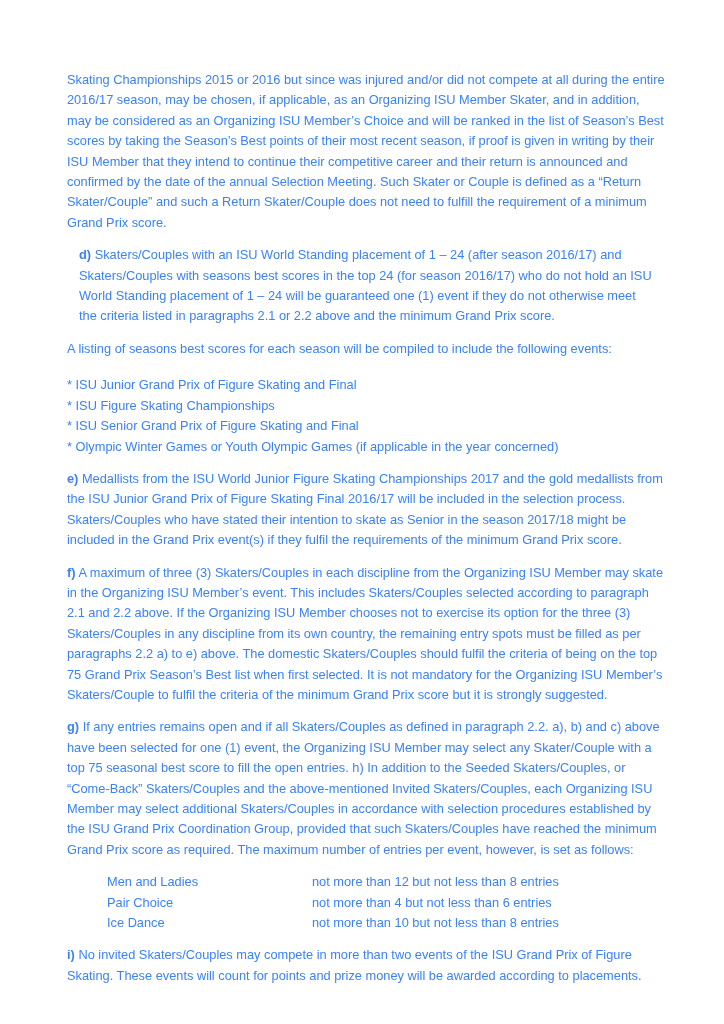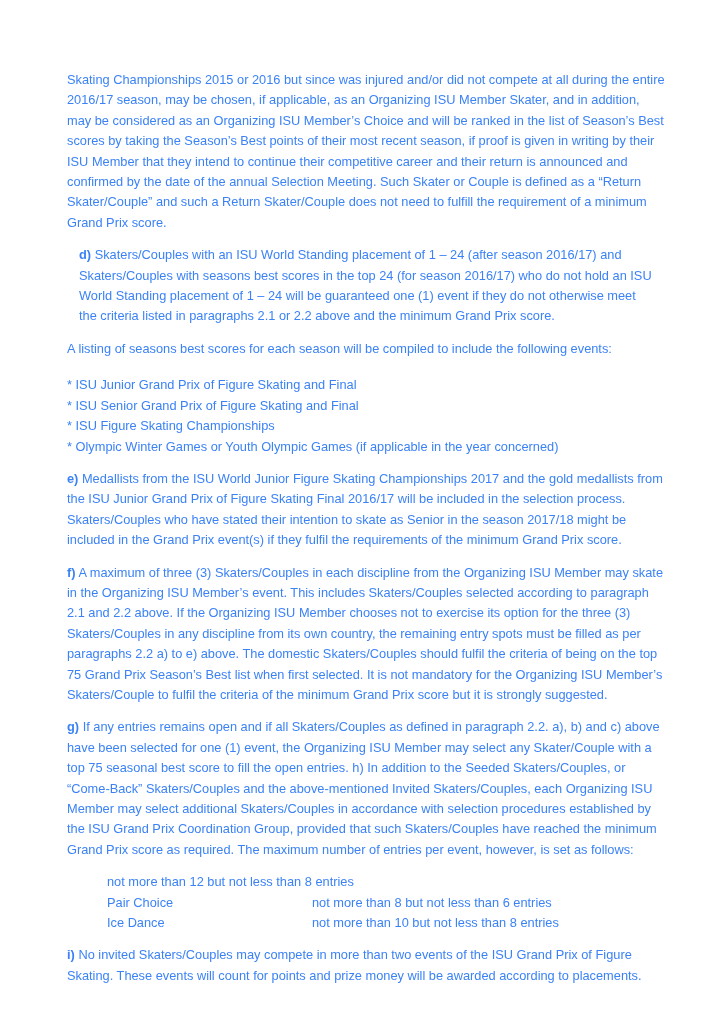--- a/index.html
+++ b/index.html
@@ -57,47 +57,48 @@
     </div>
 
     <div class="block-tight">
       <b class="marker">d)</b>
       <span>Skaters/Couples with an ISU World Standing placement of 1 – 24 (after season 2016/17) and Skaters/Couples with seasons best scores in the top 24 (for season 2016/17) who do not hold an ISU World Standing placement of 1 – 24 will be guaranteed one (1) event if they do not otherwise meet the criteria listed in paragraphs 2.1 or 2.2 above and the minimum Grand Prix score.</span>
     </div>
     <div class="block-wide">A listing of seasons best scores for each season will be compiled to include the following events:</div>
 
     <div class="block">
       <div class="list-line">* ISU Junior Grand Prix of Figure Skating and Final</div>
+      <div class="list-line">* ISU Figure Skating Championships</div>
       <div class="list-line">* ISU Senior Grand Prix of Figure Skating and Final</div>
-      <div class="list-line">* ISU Figure Skating Championships</div>
       <div class="list-line">* Olympic Winter Games or Youth Olympic Games (if applicable in the year concerned)</div>
     </div>
 
     <div class="block">
       <b class="marker">e)</b>
       <span>Medallists from the ISU World Junior Figure Skating Championships 2017 and the gold medallists from the ISU Junior Grand Prix of Figure Skating Final 2016/17 will be included in the selection process. Skaters/Couples who have stated their intention to skate as Senior in the season 2017/18 might be included in the Grand Prix event(s) if they fulfil the requirements of the minimum Grand Prix score.</span>
     </div>
 
     <div class="block">
       <b class="marker">f)</b>
       <span>A maximum of three (3) Skaters/Couples in each discipline from the Organizing ISU Member may skate in the Organizing ISU Member’s event. This includes Skaters/Couples selected according to paragraph 2.1 and 2.2 above. If the Organizing ISU Member chooses not to exercise its option for the three (3) Skaters/Couples in any discipline from its own country, the remaining entry spots must be filled as per paragraphs 2.2 a) to e) above. The domestic Skaters/Couples should fulfil the criteria of being on the top 75 Grand Prix Season’s Best list when first selected. It is not mandatory for the Organizing ISU Member’s Skaters/Couple to fulfil the criteria of the minimum Grand Prix score but it is strongly suggested.</span>
     </div>
 
     <div class="block">
       <b class="marker">g)</b>
       <span>If any entries remains open and if all Skaters/Couples as defined in paragraph 2.2. a), b) and c) above have been selected for one (1) event, the Organizing ISU Member may select any Skater/Couple with a top 75 seasonal best score to fill the open entries. h) In addition to the Seeded Skaters/Couples, or “Come-Back” Skaters/Couples and the above-mentioned Invited Skaters/Couples, each Organizing ISU Member may select additional Skaters/Couples in accordance with selection procedures established by the ISU Grand Prix Coordination Group, provided that such Skaters/Couples have reached the minimum Grand Prix score as required. The maximum number of entries per event, however, is set as follows:</span>
     </div>
 
     <div class="block">
       <div class="entry-row">
+        <span class="entry-discipline">Men and Ladies</span>
         <span class="entry-limit">not more than 12 but not less than 8 entries</span>
       </div>
       <div class="entry-row">
         <span class="entry-discipline">Pair Choice</span>
-        <span class="entry-limit">not more than 8 but not less than 6 entries</span>
+        <span class="entry-limit">not more than 4 but not less than 6 entries</span>
       </div>
       <div class="entry-row">
         <span class="entry-discipline">Ice Dance</span>
         <span class="entry-limit">not more than 10 but not less than 8 entries</span>
       </div>
     </div>
 
     <div class="block">
       <b class="marker">i)</b>
       <span>No invited Skaters/Couples may compete in more than two events of the ISU Grand Prix of Figure Skating. These events will count for points and prize money will be awarded according to placements.</span>

